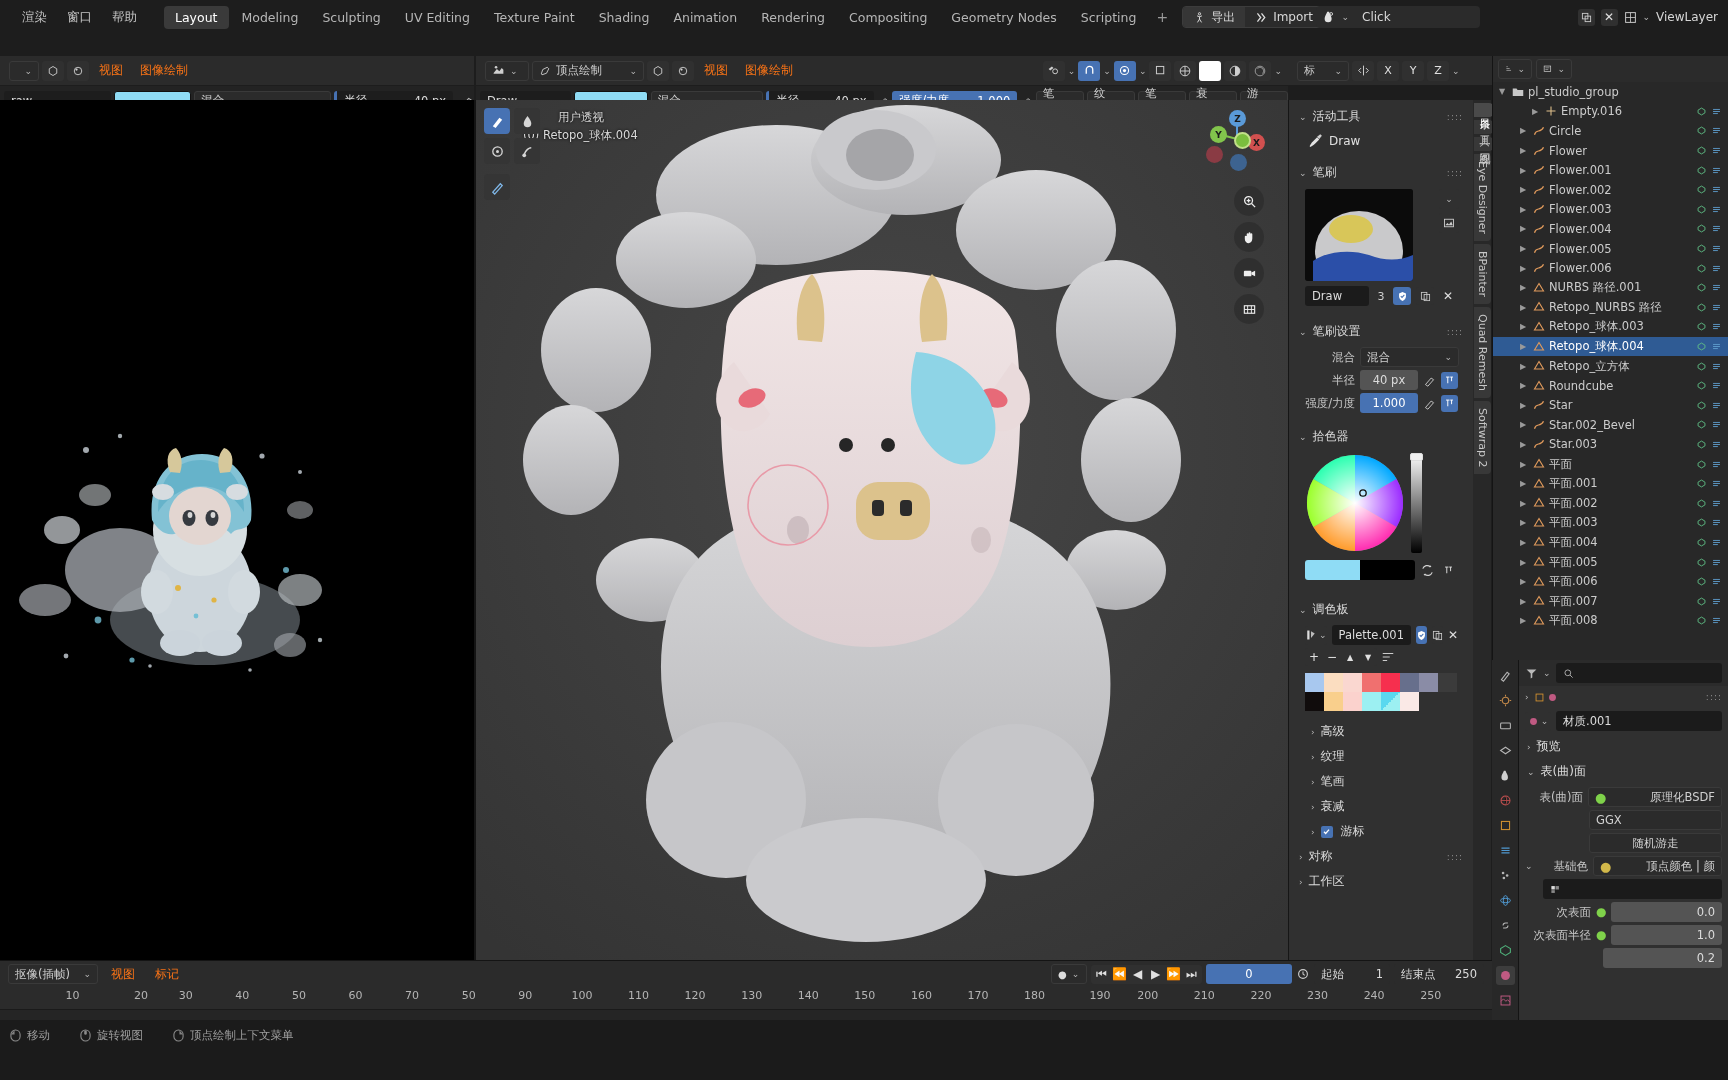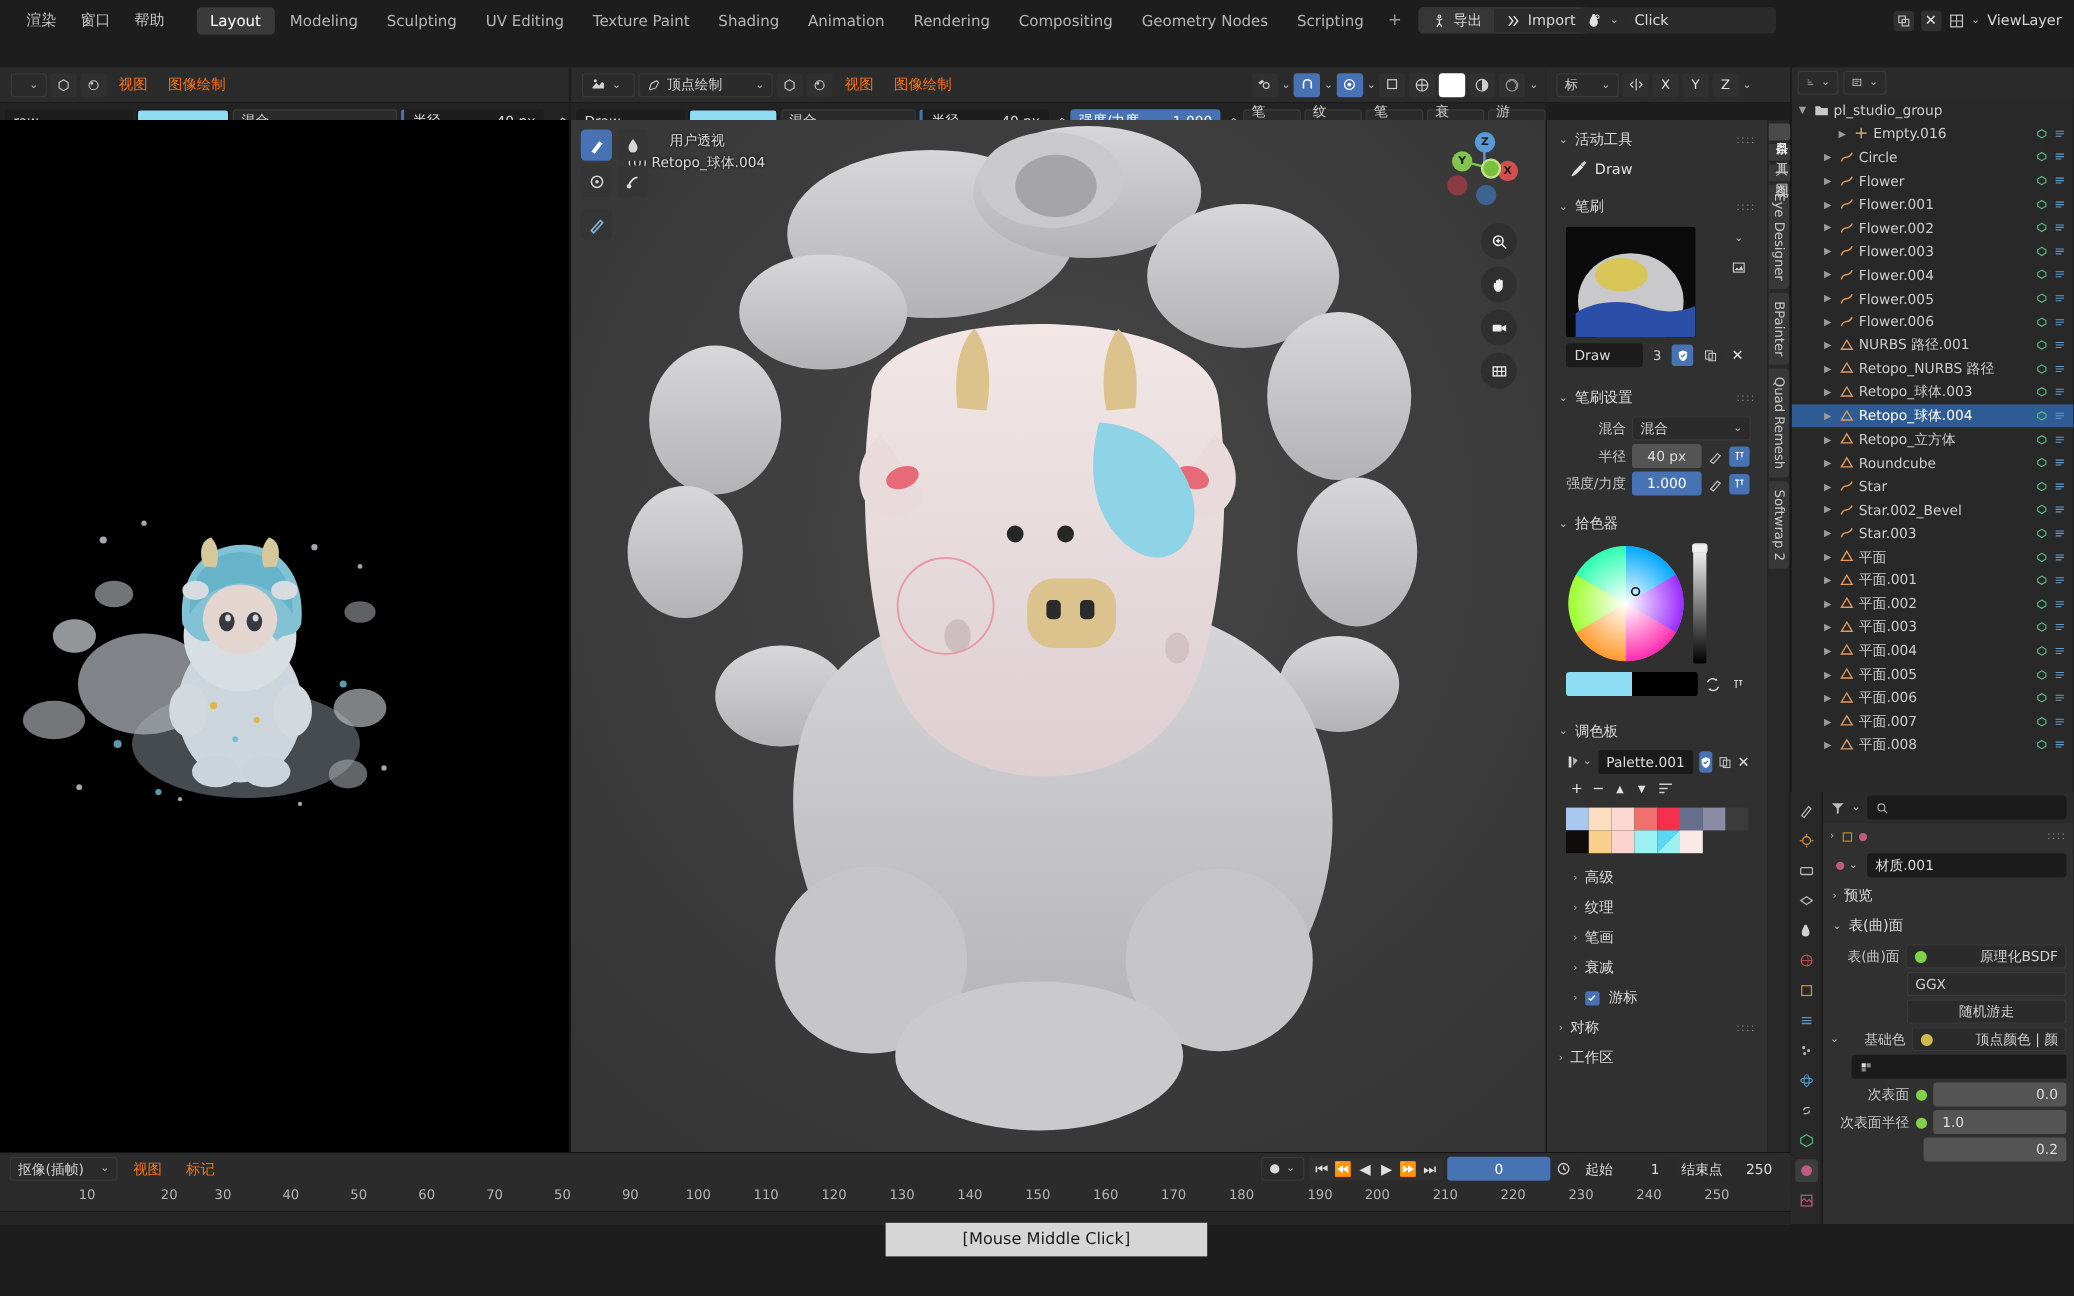--- a/index.html
+++ b/index.html
@@ -1615,21 +1615,21 @@
   <div class="row" style="padding:0 6px">
     <span class="rlabel" style="width:66px">次表面</span>
     <span style="color:#7fd24a;font-size:12px">●</span>
     <div class="field" style="flex:1;justify-content:flex-end;background:#545454">
       <span>0.0</span>
         </div>
   </div>
   <div class="row" style="padding:0 6px">
     <span class="rlabel" style="width:66px">次表面半径</span>
     <span style="color:#7fd24a;font-size:12px">●</span>
-    <div class="field" style="flex:1;background:#545454">
+    <div class="field" style="flex:1;justify-content:flex-end;background:#545454">
       <span>1.0</span>
         </div>
   </div>
   <div class="row" style="padding:0 6px 0 84px">
     <div class="field" style="flex:1;justify-content:flex-end;background:#545454">
       <span>0.2</span>
         </div>
   </div>
 </div>
 
@@ -1694,15 +1694,37 @@
         <span class="tick" style="left: 1147.78px;">200</span>
         <span class="tick" style="left: 1204.37px;">210</span>
         <span class="tick" style="left: 1260.96px;">220</span>
         <span class="tick" style="left: 1317.55px;">230</span>
         <span class="tick" style="left: 1374.14px;">240</span>
         <span class="tick" style="left: 1430.73px;">250</span>
       </div>
   <div class="tl-body"></div>
 </div>
 
-<div class="mousebadge">[Mouse Middle Click]</div>
-
+<div class="status">
+  <div class="st-item" style="margin-left:10px">
+    <svg width="11" height="13" viewBox="0 0 12 14">
+          <rect x="1" y="1" width="10" height="12" rx="5" fill="none" stroke="#8c8c8c" stroke-width="1.2"></rect>
+          <path d="M1 6h4V1.4" fill="#8c8c8c" opacity="0.9"></path>
+        </svg>
+    <span>移动</span>
+  </div>
+  <div class="st-item" style="margin-left:30px">
+    <svg width="11" height="13" viewBox="0 0 12 14">
+          <rect x="1" y="1" width="10" height="12" rx="5" fill="none" stroke="#8c8c8c" stroke-width="1.2"></rect>
+          <rect x="4.6" y="1.6" width="2.8" height="4.6" rx="1.4" fill="#8c8c8c"></rect>
+        </svg>
+    <span>旋转视图</span>
+  </div>
+  <div class="st-item" style="margin-left:30px">
+    <svg width="11" height="13" viewBox="0 0 12 14">
+          <rect x="1" y="1" width="10" height="12" rx="5" fill="none" stroke="#8c8c8c" stroke-width="1.2"></rect>
+          <path d="M11 6H7V1.4" fill="#8c8c8c" opacity="0.9"></path>
+        </svg>
+    <span>顶点绘制上下文菜单</span>
+  </div>
 </div>
 
+</div>
+
 </body></html>

